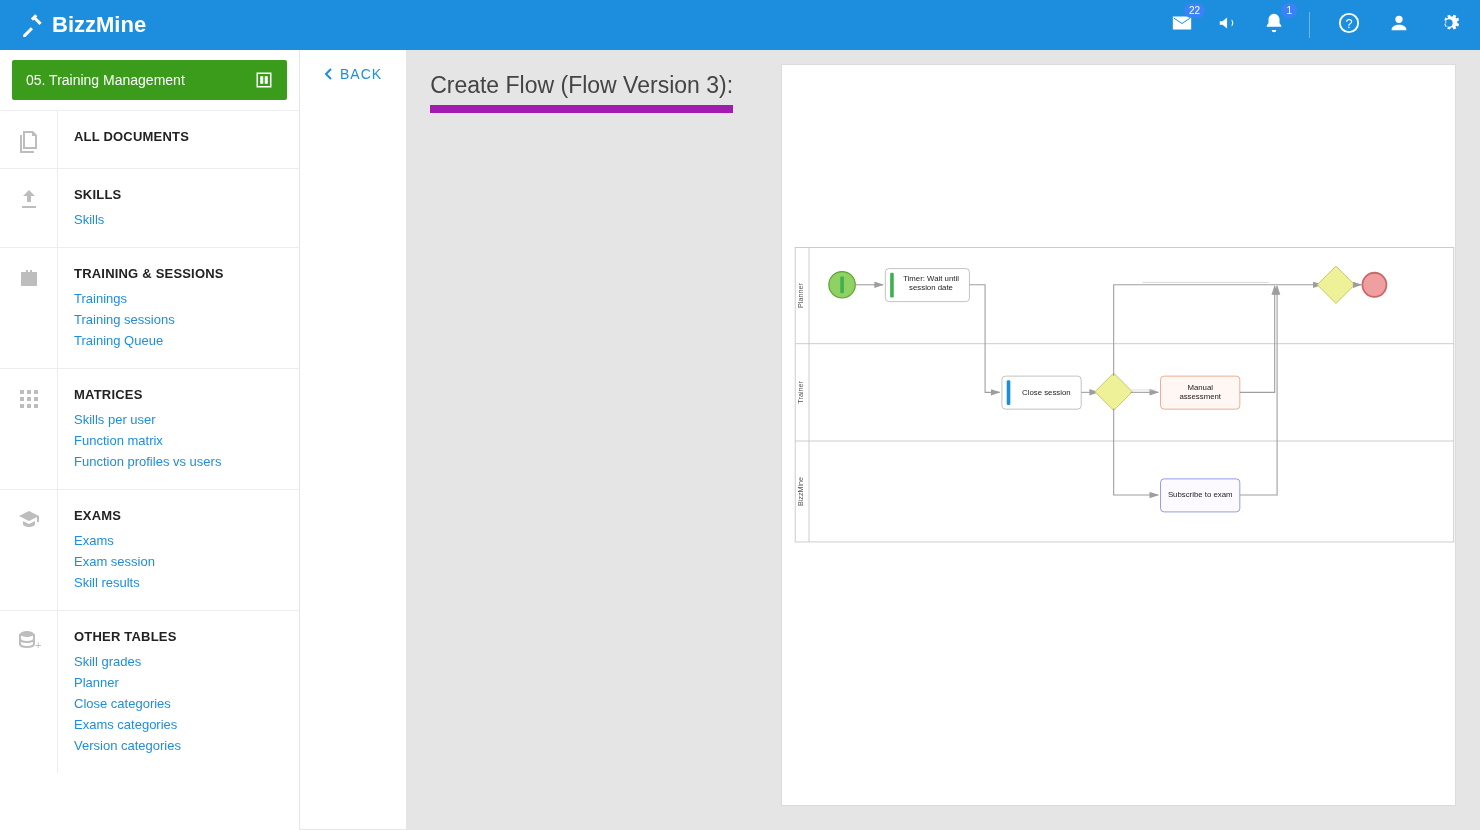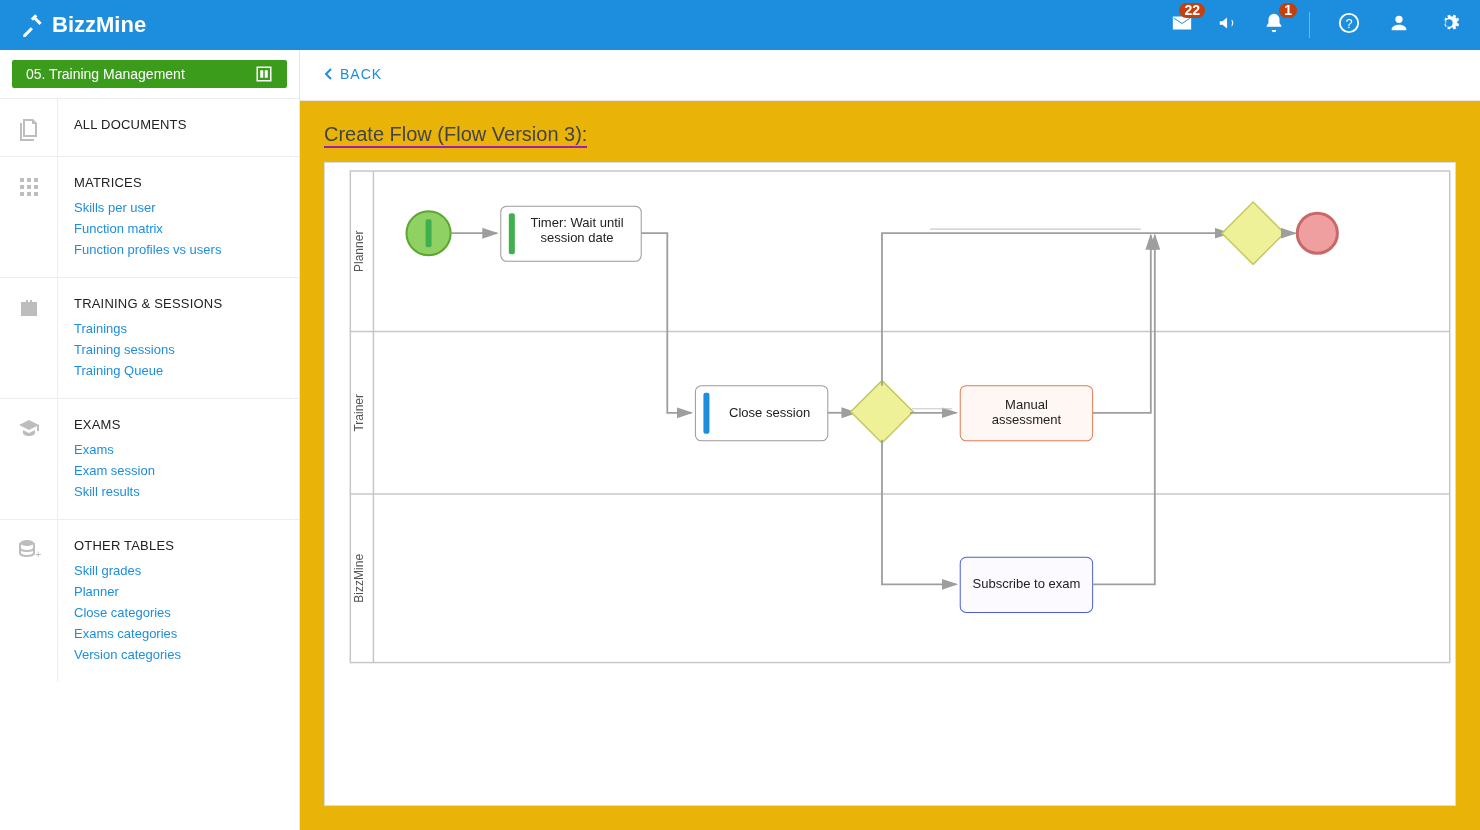--- a/index.html
+++ b/index.html
@@ -4,37 +4,37 @@
 <style>
   *{box-sizing:border-box;margin:0;padding:0;font-family:Arial,Helvetica,sans-serif}
   body{width:1480px;height:830px;overflow:hidden;background:#fff}
   .topbar{height:50px;background:#1d8ede;display:flex;align-items:center;justify-content:space-between;padding:0 20px;color:#fff}
   .logo{display:flex;align-items:center;gap:6px;font-size:22px;font-weight:600}
   .logo svg{width:26px;height:26px}
   .top-icons{display:flex;align-items:center;gap:28px}
   .icon-group{display:flex;align-items:center;gap:24px;border-right:1px solid rgba(255,255,255,.35);padding-right:24px}
   .top-icons .ic{position:relative;cursor:pointer}
   .top-icons svg{width:22px;height:22px;fill:#fff}
-  .badge{position:absolute;top:-9px;right:-12px;background:#c2410c;color:#fff;font-size:14px;font-weight:bold;border-radius:8px;padding:1px 5px;line-height:13px}
+  .badge{position:absolute;top:-9px;right:-12px;background:#3b82f6;color:#fff;font-size:10px;font-weight:normal;border-radius:8px;padding:1px 5px;line-height:13px}
   .app{display:flex;height:780px}
   .sidebar{width:300px;border-right:1px solid #e6e6e6;background:#fff;overflow-y:auto}
-  .sb-header{margin:10px 12px 10px;background:#3a9c1a;color:#fff;border-radius:2px;display:flex;align-items:center;justify-content:space-between;padding:5px 14px;font-size:14px}
+  .sb-header{margin:10px 12px 10px;background:#3a9c1a;color:#fff;border-radius:2px;display:flex;align-items:center;justify-content:space-between;padding:11px 14px;font-size:14px}
   .sb-header svg{width:18px;height:18px;fill:#fff}
   .sb-row{display:flex;border-top:1px solid #ededed}
   .sb-row:first-of-type{border-top:none}
   .sb-iconcol{width:58px;display:flex;justify-content:center;padding-top:18px;border-right:1px solid #ededed}
   .sb-iconcol svg{width:24px;height:24px;fill:#bdbdbd}
   .sb-body{flex:1;padding:18px 16px 14px}
-  .sb-title{font-size:13px;font-weight:400;color:#222;margin-bottom:10px;letter-spacing:.2px}
+  .sb-title{font-size:13px;font-weight:700;color:#222;margin-bottom:10px;letter-spacing:.2px}
   .sb-links a{display:block;font-size:13px;color:#1d8ede;text-decoration:none;margin:6px 0;cursor:pointer}
-  .main{flex:1;background:#eab308;display:flex;flex-direction:column}
+  .main{flex:1;background:#e5e5e5;display:flex;flex-direction:row}
   .breadcrumb-bar{background:#fff;padding:16px 24px;border-bottom:1px solid #e6e6e6}
   .back{display:inline-flex;align-items:center;gap:8px;color:#1d8ede;font-size:14px;letter-spacing:1px;cursor:pointer}
   .page-title-wrap{padding:22px 24px 0}
-  .page-title{font-size:20px;color:#444;display:inline-block;border-bottom:2px solid #a21caf;}
+  .page-title{font-size:23px;color:#444;display:inline-block;border-bottom:8px solid #a21caf;padding-bottom:6px}
   .canvas-wrap{margin:14px 24px 24px;background:#fff;border:1px solid #dcdcdc;flex:1;position:relative;overflow:hidden}
   .flow-svg{width:100%;height:100%}
   .lane-label{font-size:12px;fill:#555}
   .node-rect{fill:#fff;stroke:#9a9a9a;rx:6;ry:6}
   .node-red{fill:#fff7f4;stroke:#e37b55}
   .node-blue{fill:#fdfaff;stroke:#4a5fd4}
   .node-text{font-size:13px;fill:#222}
   .start-circle{fill:#8fd163;stroke:#5aa62f;stroke-width:2}
   .end-circle{fill:#ef9f9f;stroke:#c96868;stroke-width:3}
   .gateway{fill:#eff199;stroke:#c3c95f;stroke-width:1.5}
@@ -107,49 +107,62 @@
       <div class="sb-iconcol">
           <svg viewBox="0 0 24 24">
             <path d="M6 2h10l4 4v14H6V2zm2 2v14h10V7h-3V4H8zM3 6h2v16h12v2H3V6z"></path>
           </svg>
         </div>
       <div class="sb-body">
           <div class="sb-title">ALL DOCUMENTS</div>
         </div>
     </div>
 
+    <div class="sb-row">
+      <div class="sb-iconcol">
+          <svg viewBox="0 0 24 24">
+            <path d="M12 3l6 6h-4v6h-4V9H6l6-6zM5 19h14v2H5z"></path>
+          </svg>
+        </div>
+      <div class="sb-body">
+        <div class="sb-title">SKILLS</div>
+        <div class="sb-links">
+          <a>Skills</a>
+        </div>
+      </div>
+    </div>
+
+    <div class="sb-row">
+      <div class="sb-iconcol">
+          <svg viewBox="0 0 24 24">
+            <path d="M9 4h6v2h5v14H4V6h5V4zm2 0v2h2V4h-2z"></path>
+          </svg>
+        </div>
+      <div class="sb-body">
+        <div class="sb-title">TRAINING &amp; SESSIONS</div>
+        <div class="sb-links">
+          <a>Trainings</a>
+          <a>Training sessions</a>
+          <a>Training Queue</a>
+        </div>
+      </div>
+    </div>
 
     <div class="sb-row">
       <div class="sb-iconcol">
           <svg viewBox="0 0 24 24">
             <path d="M3 3h4v4H3zM10 3h4v4h-4zM17 3h4v4h-4zM3 10h4v4H3zM10 10h4v4h-4zM17 10h4v4h-4zM3 17h4v4H3zM10 17h4v4h-4zM17 17h4v4h-4z"></path>
           </svg>
         </div>
       <div class="sb-body">
         <div class="sb-title">MATRICES</div>
         <div class="sb-links">
           <a>Skills per user</a>
           <a>Function matrix</a>
           <a>Function profiles vs users</a>
-        </div>
-      </div>
-    </div>
-
-    <div class="sb-row">
-      <div class="sb-iconcol">
-          <svg viewBox="0 0 24 24">
-            <path d="M9 4h6v2h5v14H4V6h5V4zm2 0v2h2V4h-2z"></path>
-          </svg>
-        </div>
-      <div class="sb-body">
-        <div class="sb-title">TRAINING &amp; SESSIONS</div>
-        <div class="sb-links">
-          <a>Trainings</a>
-          <a>Training sessions</a>
-          <a>Training Queue</a>
         </div>
       </div>
     </div>
 
     <div class="sb-row">
       <div class="sb-iconcol">
           <svg viewBox="0 0 24 24">
             <path d="M12 3L2 8l10 5 8-4v5h2V8L12 3zM6 13v3c0 2 3 3 6 3s6-1 6-3v-3l-6 3-6-3z"></path>
           </svg>
         </div>

